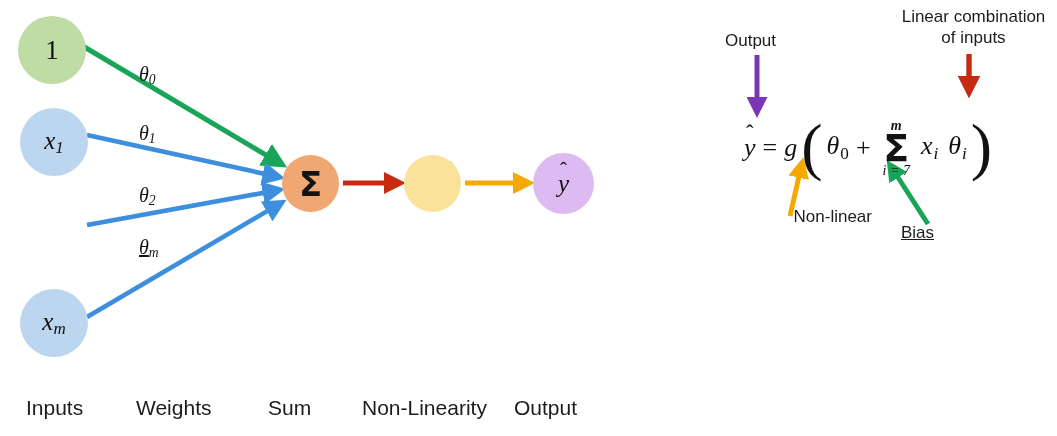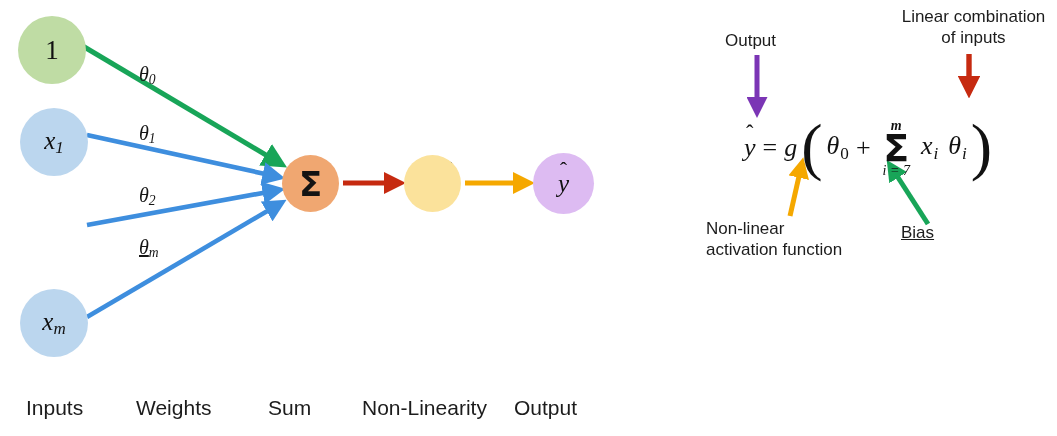--- a/index.html
+++ b/index.html
@@ -99,21 +99,21 @@
     position: absolute;
     font-family: "Liberation Sans", sans-serif;
     font-size: 17px;
     color: #1c1c1c;
     line-height: 1.25;
     white-space: nowrap;
     user-select: none;
   }
   .anno-output   { left: 725px; top: 30px;  }
   .anno-linear   { left: 886px; top: 6px; text-align: center; white-space: normal; width: 175px; }
-  .anno-nonlin   { left: 706px; top: 218px; text-align: left; white-space: normal; width: 166px; }
+  .anno-nonlin   { left: 706px; top: 206px; text-align: right; white-space: normal; width: 166px; }
   .anno-bias     { left: 901px; top: 222px; text-decoration: underline; }
 
   .equation {
     position: absolute;
     left: 744px;
     top: 118px;
     font-family: "Liberation Serif", serif;
     font-size: 26px;
     color: #121212;
     white-space: nowrap;
@@ -264,21 +264,20 @@
 
   <div class="anno anno-output">Output</div>
 
   <div class="anno anno-linear">
     <div>Linear combination</div>
     <div>of inputs</div>
   </div>
 
   <div class="anno anno-nonlin">
     <div>Non-linear</div>
-    <div>activation function</div>
   </div>
 
   <div class="anno anno-bias">Bias</div>
 
   <div class="equation">
     <span class="eq-it"><span class="hat-wrap"><span class="hat">̂</span><span>y</span></span></span>
     <span class="eq-op">=</span>
     <span class="eq-it">g</span>
     <span class="paren">(</span>
     <span class="eq-it"><span>θ</span><span class="eq-sub-up">0</span></span>

